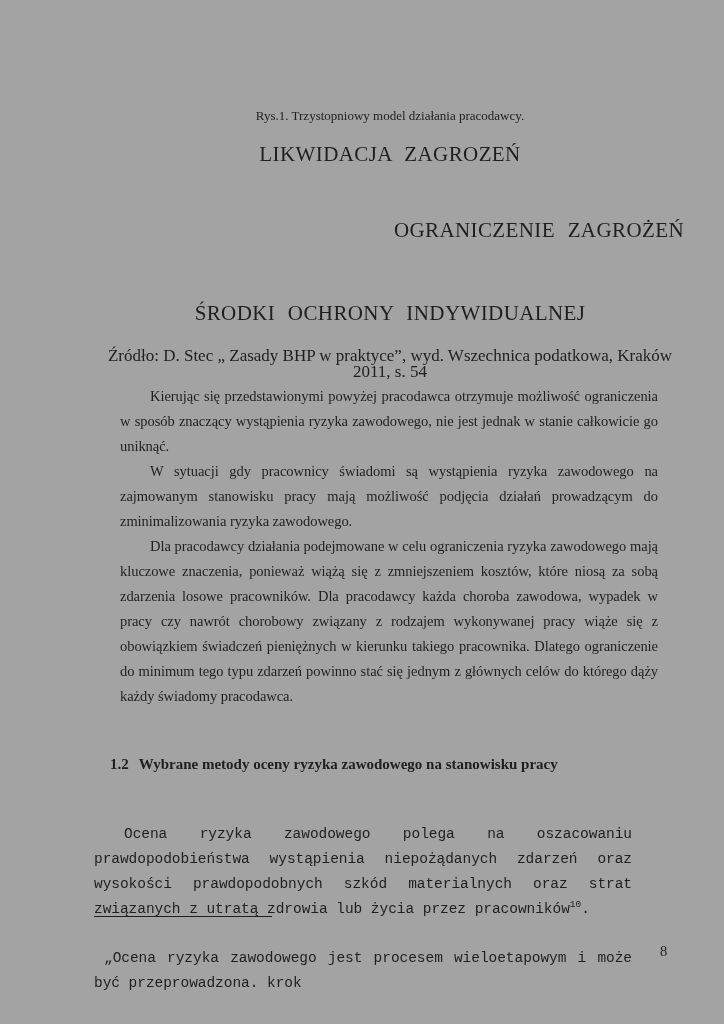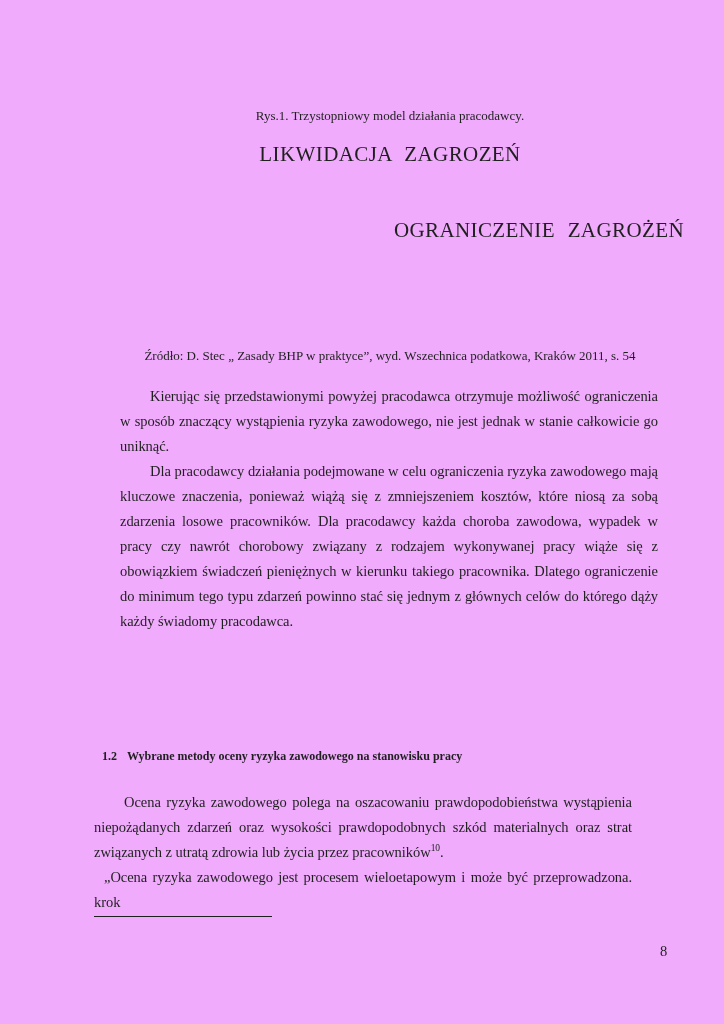--- a/index.html
+++ b/index.html
@@ -4,21 +4,21 @@
 <style>
   html, body {
     margin: 0;
     padding: 0;
     background: #ffffff;
   }
   .page {
     position: relative;
     width: 724px;
     height: 1024px;
-    background: #f0abfc;
+    background: #a3a3a3;
     font-family: "Liberation Serif", "DejaVu Serif", serif;
     color: #1f1f1f;
     overflow: hidden;
   }
 
   
   .fig-line {
     position: absolute;
     left: 96px;
     width: 588px;
@@ -33,62 +33,64 @@
     font-size: 21px;
     line-height: 22px;
     letter-spacing: 0.4px;
     word-spacing: 7px;
   }
   .lvl1 { top: 143px; }
   .lvl2 { top: 219px; text-align: right; }
   .lvl3 { top: 302px; }
   .fig-source {
     top: 348px;
-    font-size: 13px;
+    font-size: 17px;
     line-height: 16px;
   }
 
   
   .body-a {
     position: absolute;
     left: 94px;
     top: 384px;
     width: 538px;
     margin-left: 26px;
   }
   .body-b {
     position: absolute;
     left: 94px;
-    top: 790px;
+    top: 822px;
     width: 538px;
+    font-family: Liberation Mono, monospace;
   }
   .para {
     margin: 0;
     font-size: 14.5px;
     line-height: 25px;
     text-align: justify;
     text-indent: 30px;
     letter-spacing: -0.05px;
   }
   .quote-para {
     text-indent: 10px;
+    margin-top: 24px;
   }
   .para sup {
     font-size: 9.5px;
     line-height: 0;
     vertical-align: super;
   }
 
   .section-heading {
     position: absolute;
     left: 94px;
     top: 736px;
     width: 538px;
-    margin: 8px;
-    font-size: 12px;
+    margin: 16px;
+    font-size: 15px;
     line-height: 25px;
     font-weight: bold;
   }
   .section-heading .h-num { margin-right: 10px; }
 
   
   .footnote-rule {
     position: absolute;
     left: 94px;
     top: 916px;
@@ -122,25 +124,27 @@
 <body>
 
 <div class="page">
 
   <div class="fig-line fig-caption">Rys.1. Trzystopniowy model działania pracodawcy.</div>
 
   <div class="fig-line fig-level lvl1">LIKWIDACJA ZAGROZEŃ</div>
 
   <div class="fig-line fig-level lvl2">OGRANICZENIE ZAGROŻEŃ</div>
 
+  <div class="fig-line fig-level lvl3">ŚRODKI OCHRONY INDYWIDUALNEJ</div>
 
   <div class="fig-line fig-source">Źródło: D. Stec „ Zasady BHP w praktyce”, wyd. Wszechnica podatkowa, Kraków 2011, s. 54</div>
 
   <div class="body-a">
     <p class="para">Kierując się przedstawionymi powyżej pracodawca otrzymuje możliwość ograniczenia w sposób znaczący wystąpienia ryzyka zawodowego, nie jest jednak w stanie całkowicie go uniknąć.</p>
+    <p class="para">W sytuacji gdy pracownicy świadomi są wystąpienia ryzyka zawodowego na zajmowanym stanowisku pracy mają możliwość podjęcia działań prowadzącym do zminimalizowania ryzyka zawodowego.</p>
     <p class="para">Dla pracodawcy działania podejmowane w celu ograniczenia ryzyka zawodowego mają kluczowe znaczenia, ponieważ wiążą się z zmniejszeniem kosztów, które niosą za sobą zdarzenia losowe pracowników. Dla pracodawcy każda choroba zawodowa, wypadek w pracy czy nawrót chorobowy związany z rodzajem wykonywanej pracy wiąże się z obowiązkiem świadczeń pieniężnych w kierunku takiego pracownika. Dlatego ograniczenie do minimum tego typu zdarzeń powinno stać się jednym z głównych celów do którego dąży każdy świadomy pracodawca.</p>
   </div>
 
   <h2 class="section-heading"><span class="h-num">1.2</span><span>Wybrane metody oceny ryzyka zawodowego na stanowisku pracy</span></h2>
 
   <div class="body-b">
     <p class="para"><span>Ocena ryzyka zawodowego polega na oszacowaniu prawdopodobieństwa wystąpienia niepożądanych zdarzeń oraz wysokości prawdopodobnych szkód materialnych oraz strat związanych z utratą zdrowia lub życia przez pracowników</span><sup>10</sup><span>.</span></p>
     <p class="para quote-para">„Ocena ryzyka zawodowego jest procesem wieloetapowym i może być przeprowadzona. krok</p>
   </div>
 

